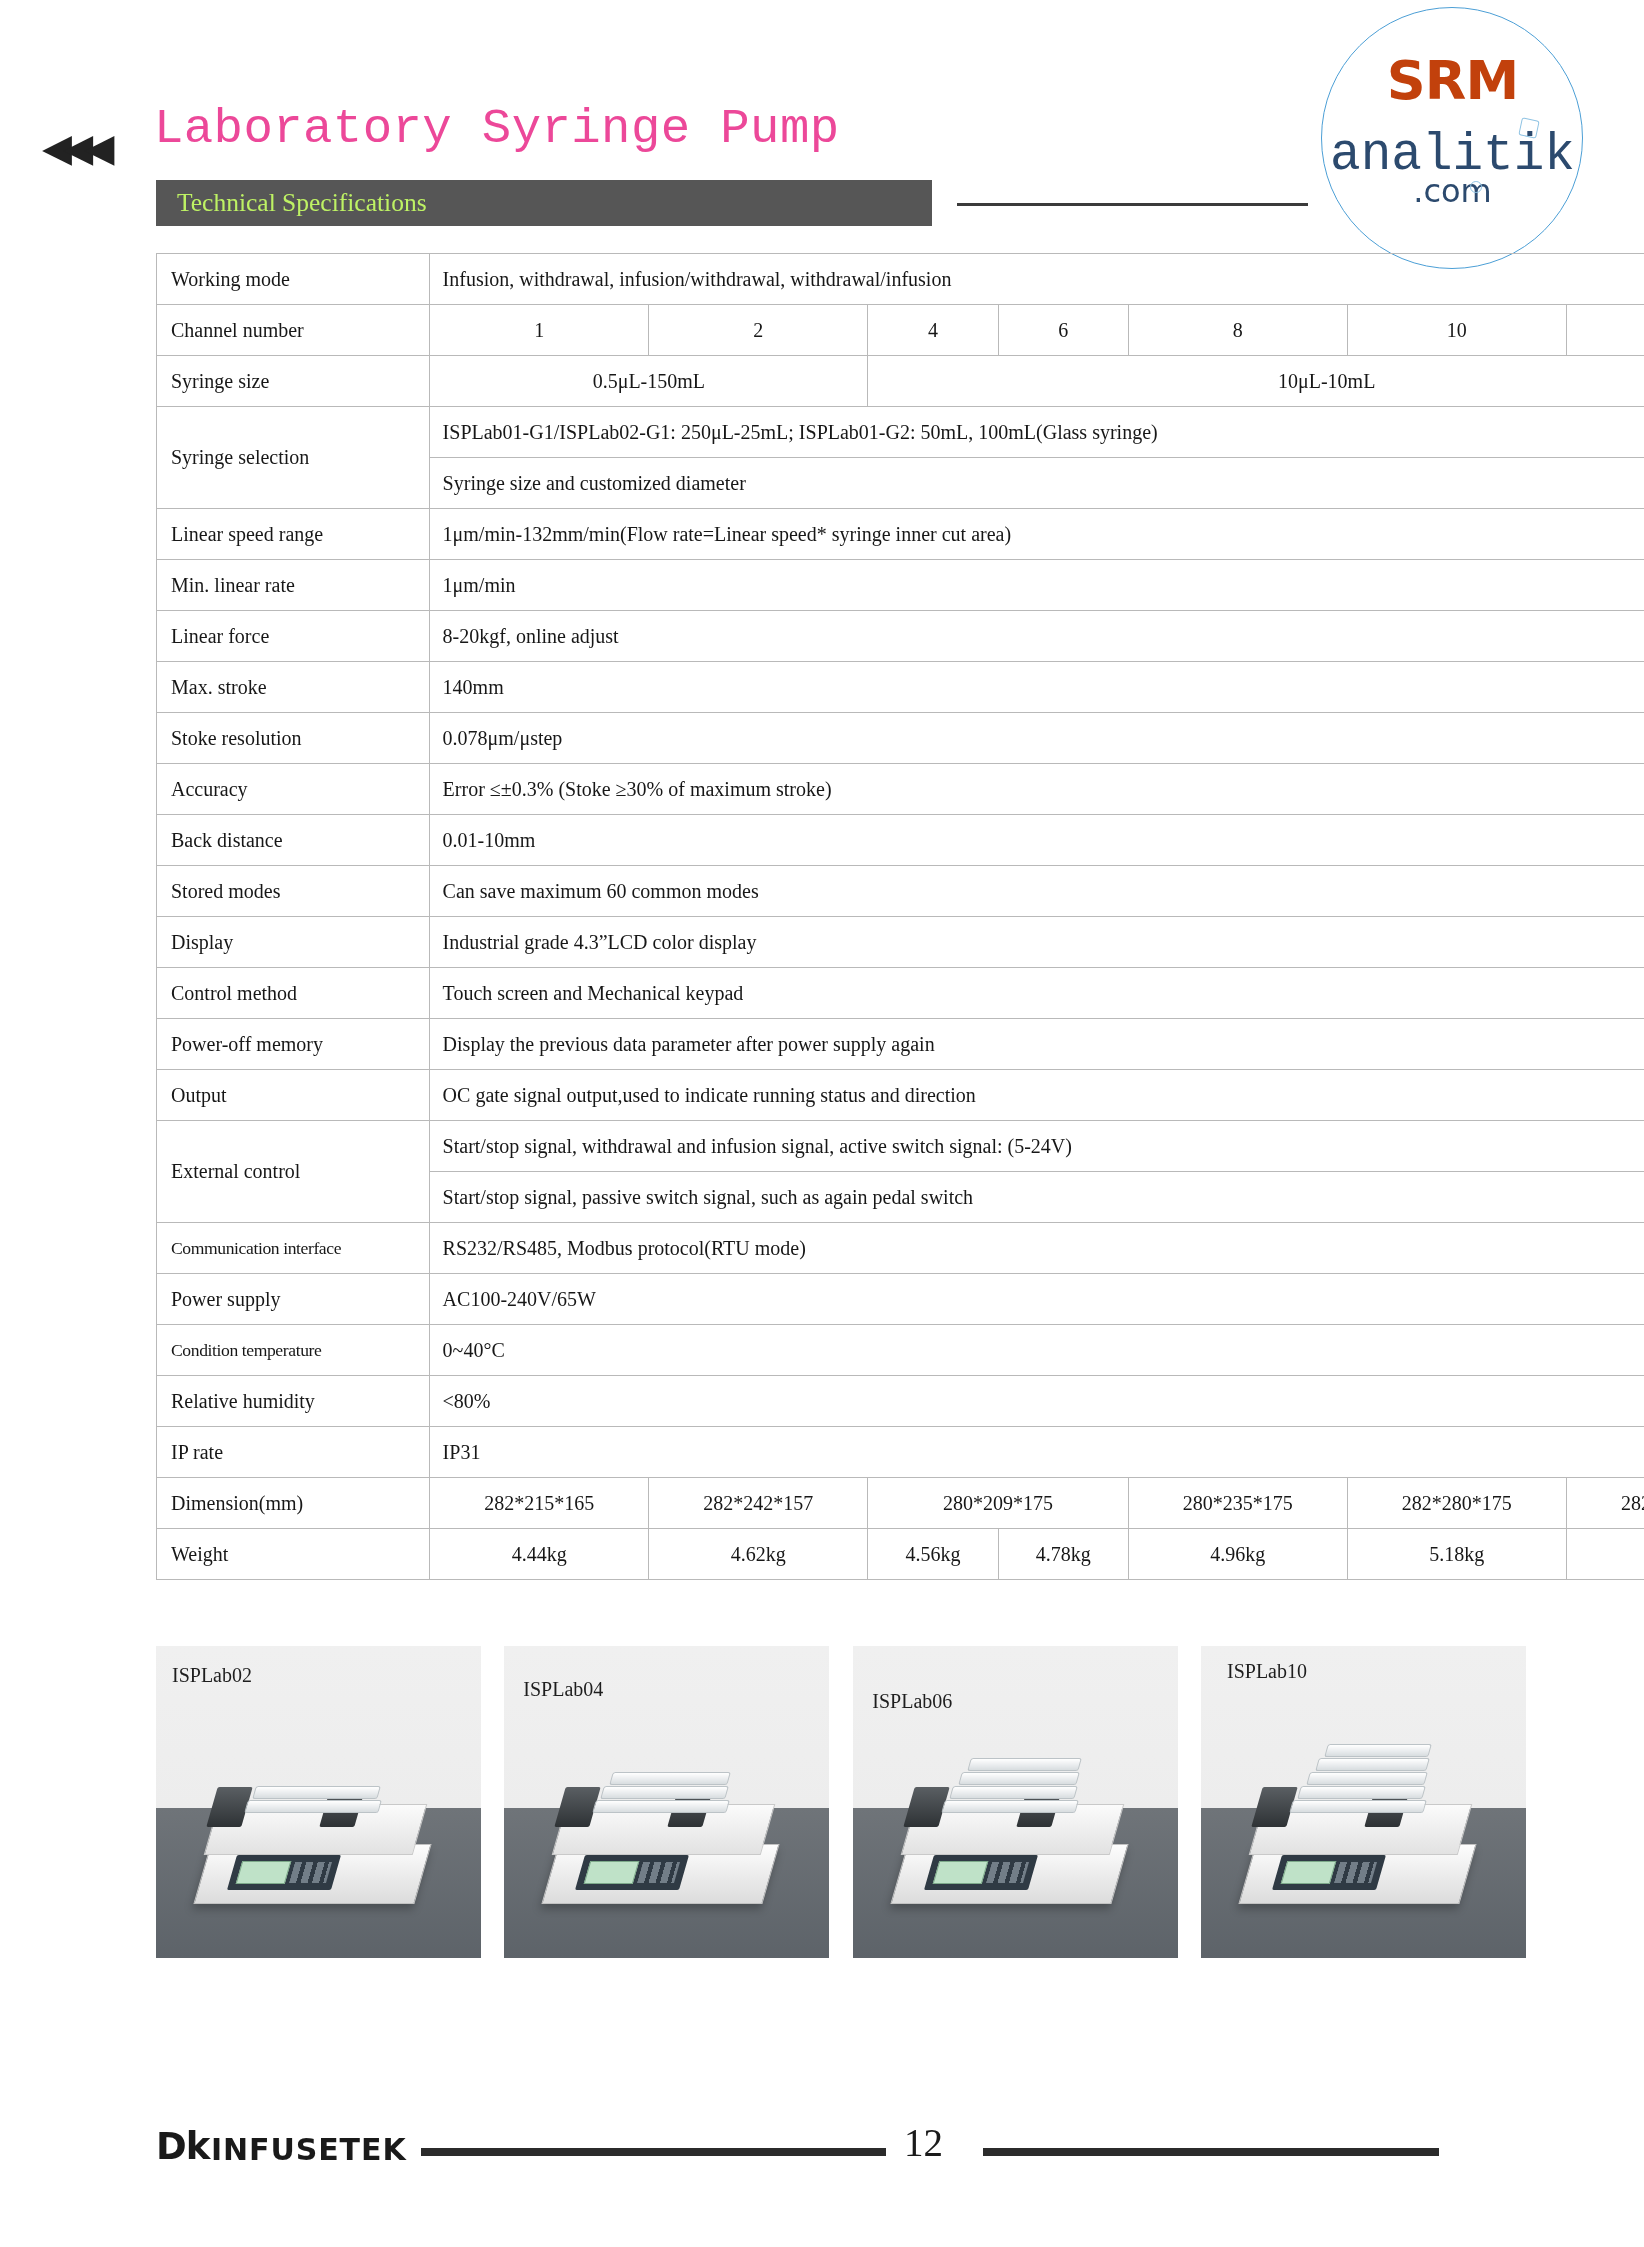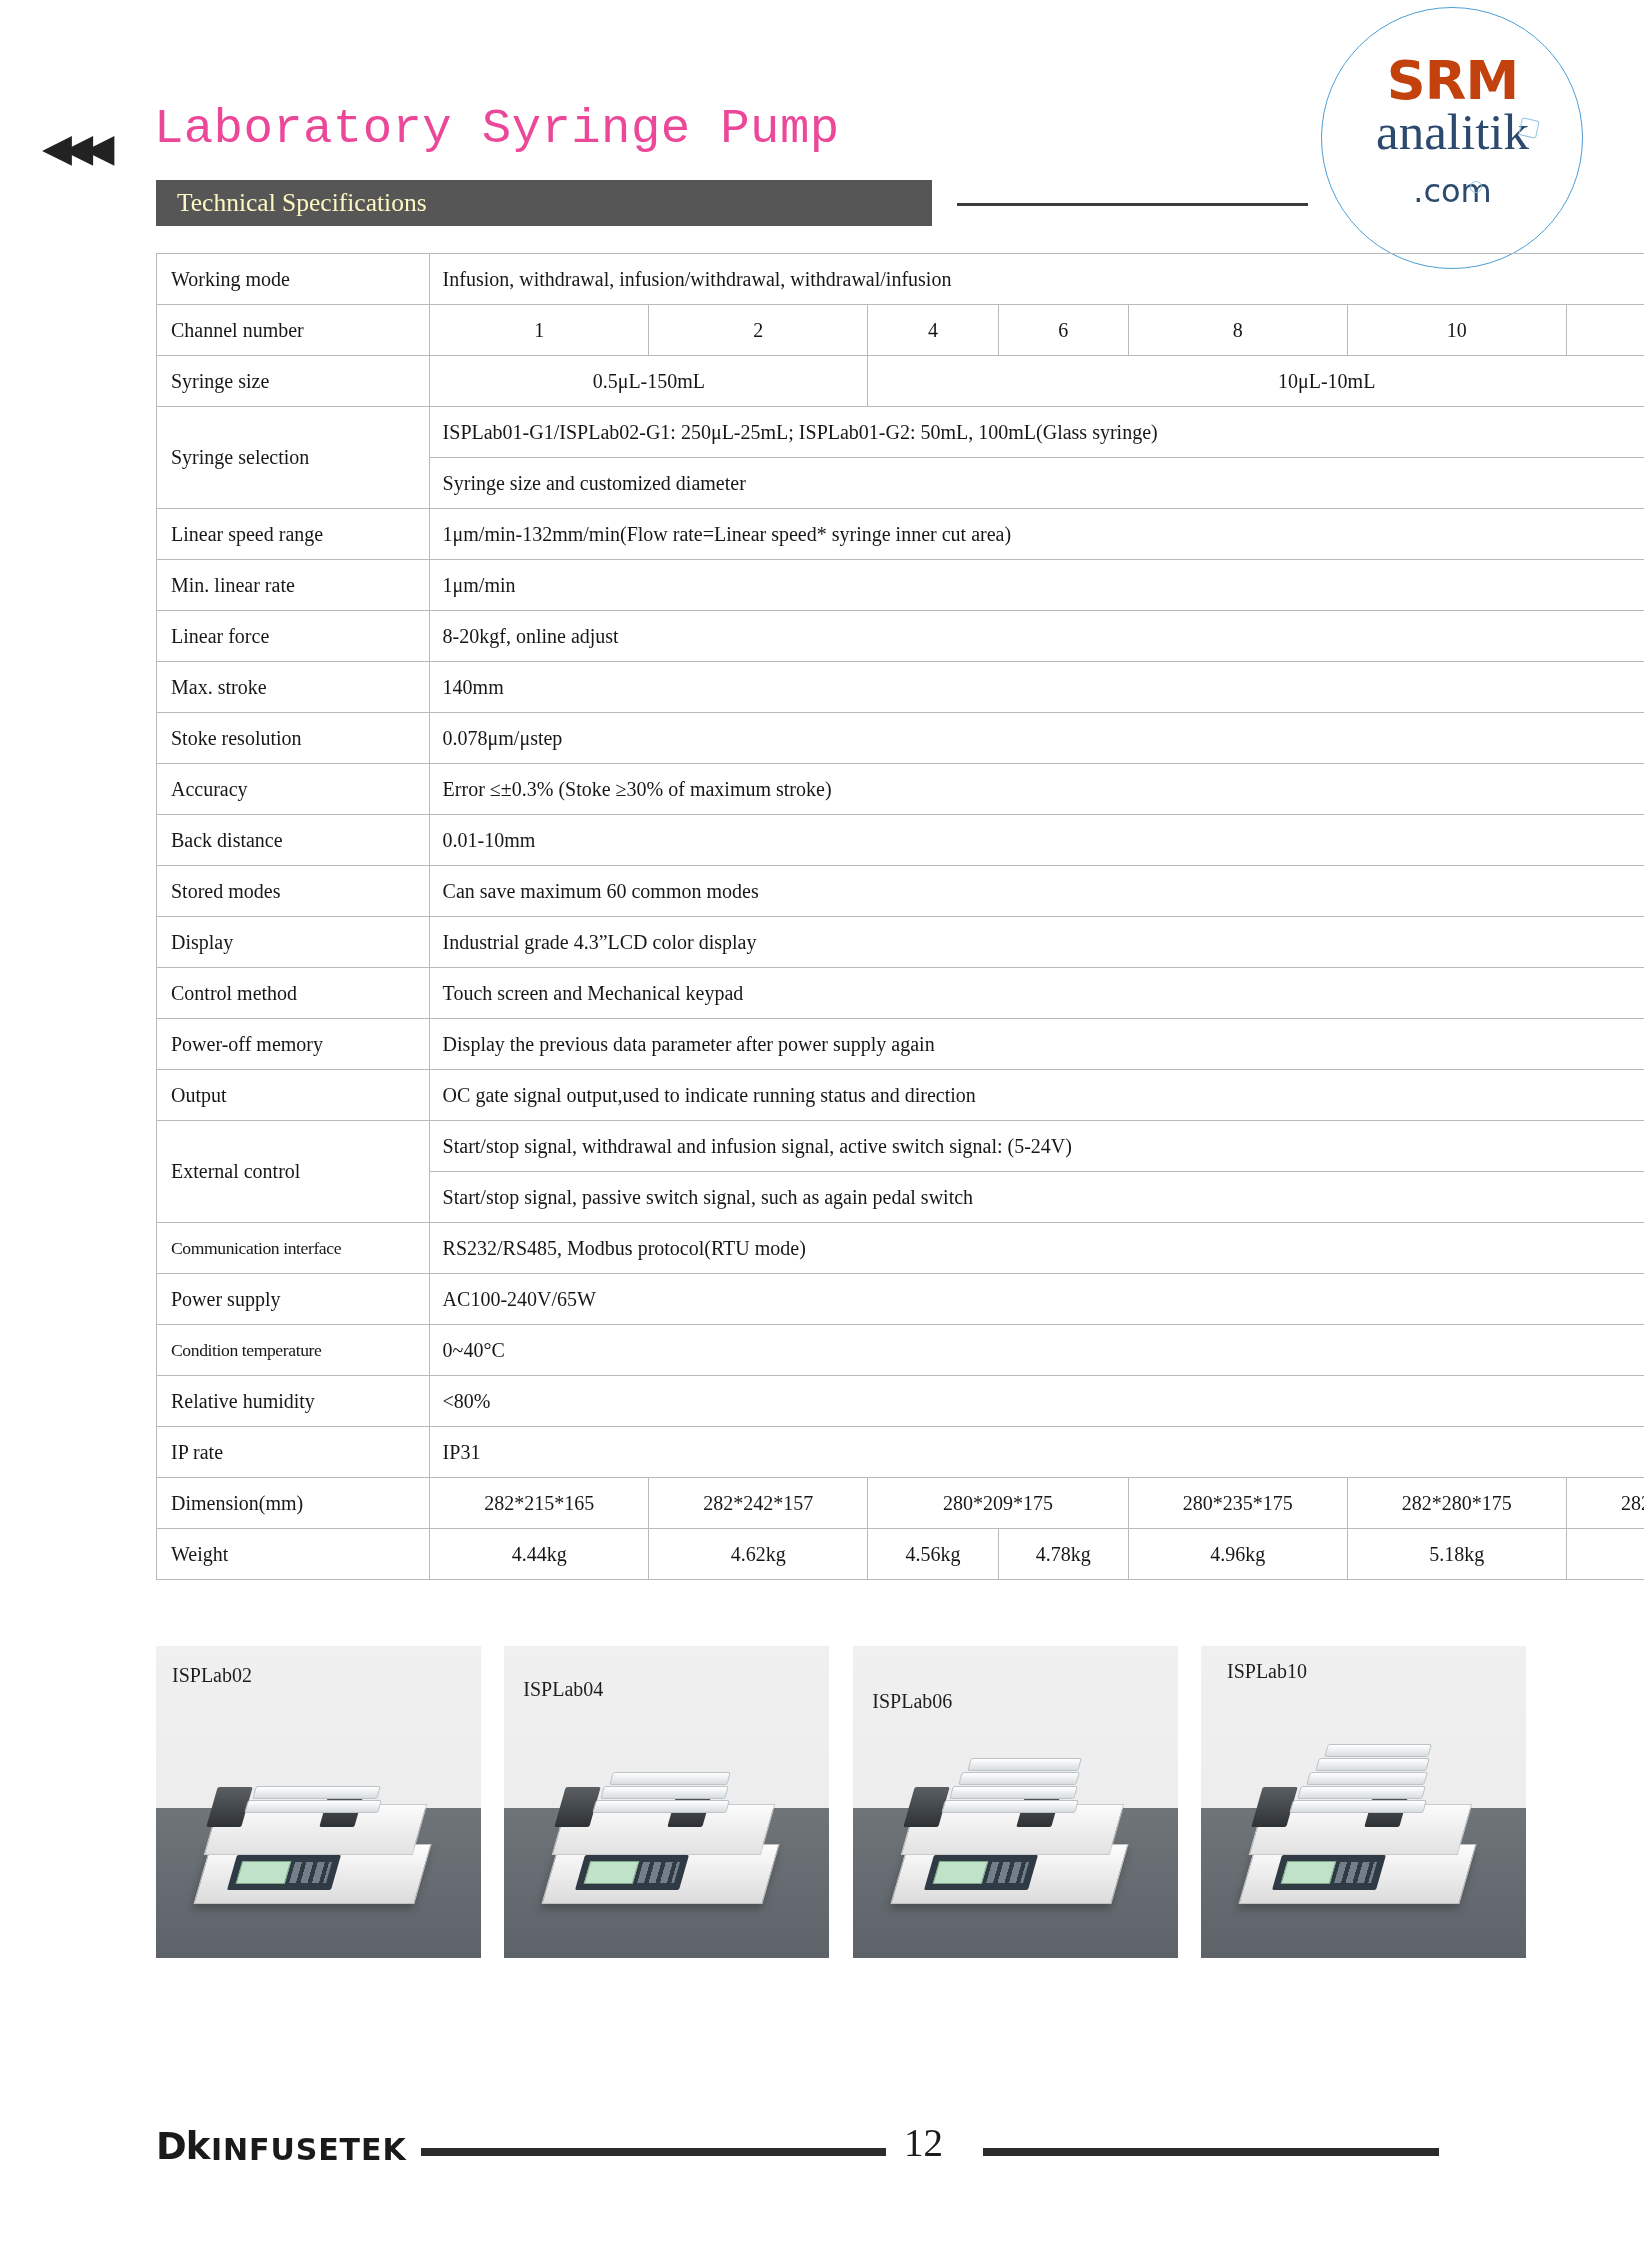--- a/index.html
+++ b/index.html
@@ -70,22 +70,22 @@
     font-weight: bold;
     font-size: 54px;
     color: #c2410c;
     letter-spacing: -0.9px;
     white-space: nowrap;
   }
   .logo-analitik {
     position: absolute;
     left: 50%;
     transform: translateX(-50%);
-    top: 96px;
-    font-family: Liberation Serif, serif;
+    top: 120px;
+    font-family: Liberation Mono, monospace;
     font-size: 51px;
     color: #2c4a6e;
     letter-spacing: 0px;
     white-space: nowrap;
   }
   .logo-com {
     position: absolute;
     left: 50%;
     transform: translateX(-50%);
     top: 165px;
@@ -115,21 +115,21 @@
   }
 
   
   .section-bar {
     position: absolute;
     left: 156px;
     top: 180px;
     width: 776px;
     height: 46px;
     background: #565656;
-    color: #fef9c3;
+    color: #bef264;
     font-size: 25.5px;
     line-height: 46px;
     padding-left: 21px;
     box-sizing: border-box;
     font-family: "Liberation Serif", serif;
   }
   .section-rule {
     position: absolute;
     left: 957px;
     top: 203px;

